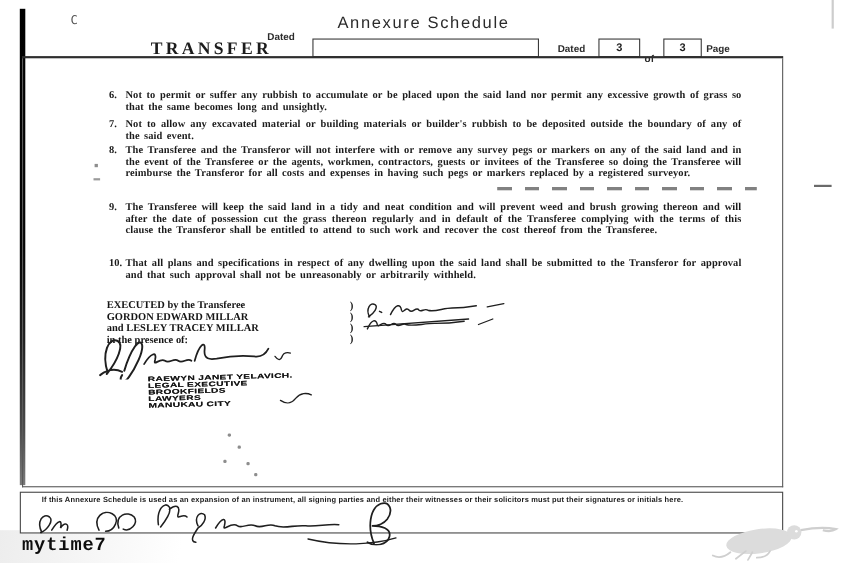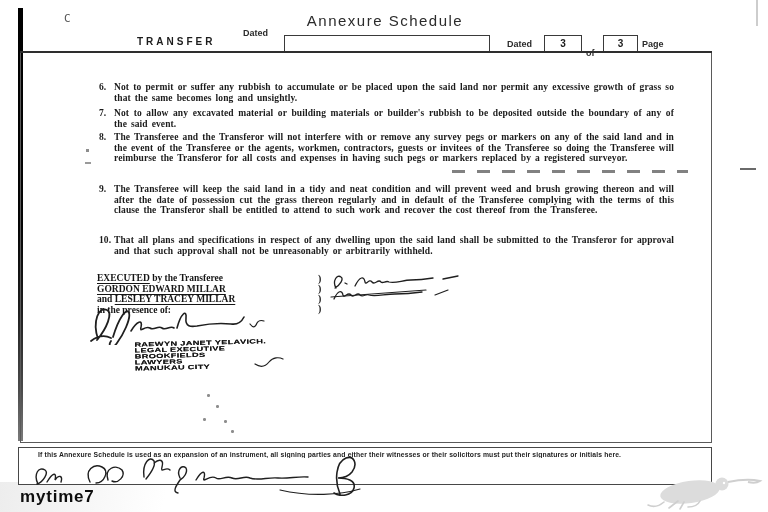--- a/index.html
+++ b/index.html
@@ -3,22 +3,22 @@
 <meta charset="utf-8">
 <style>
   html,body{margin:0;padding:0;}
   body{width:768px;height:512px;background:#ffffff;overflow:hidden;position:relative;
        font-family:"Liberation Serif", serif;color:#1d1d1d;}
   .abs{position:absolute;}
   
   .corner-mark{left:64px;top:12px;font-family:"DejaVu Sans Mono",monospace;font-size:11px;color:#555;}
   .title{left:275px;top:12px;width:220px;text-align:center;font-family:"Liberation Sans",sans-serif;
          font-size:15px;letter-spacing:1.5px;color:#2b2b2b;font-weight:500;}
-  .form-type{left:137px;top:36px;font-family:Liberation Sans, sans-serif;font-weight:bold;
-             font-size:10px;letter-spacing:3px;color:#1c1c1c;}
+  .form-type{left:137px;top:36px;font-family:Liberation Serif, serif;font-weight:bold;
+             font-size:16px;letter-spacing:3px;color:#1c1c1c;}
   .dated-label{left:243px;top:28px;font-family:"Liberation Sans",sans-serif;font-size:9px;
                font-weight:600;color:#2b2b2b;}
   .dated-box{left:284px;top:35px;width:204px;height:15px;border:1.5px solid #3a3a3a;background:#fff;}
   .page-label{left:507px;top:39px;font-family:"Liberation Sans",sans-serif;font-size:9px;font-weight:600;color:#2b2b2b;}
   .page-box{top:35px;height:15px;border:1.5px solid #3a3a3a;background:#fff;text-align:center;
             font-family:"Liberation Sans",sans-serif;font-size:10px;font-weight:600;line-height:15px;color:#1c1c1c;}
   .page-box.b1{left:544px;width:36px;}
   .page-box.b2{left:603px;width:33px;}
   .of-label{left:586px;top:48px;font-family:"Liberation Sans",sans-serif;font-size:9px;font-weight:600;color:#2b2b2b;}
   .pages-label{left:642px;top:39px;font-family:"Liberation Sans",sans-serif;font-size:9px;font-weight:600;color:#2b2b2b;}
@@ -28,34 +28,34 @@
   .left-bar{left:18px;top:8px;width:5px;height:433px;
             background:linear-gradient(to bottom,#000 0%,#050505 50%,#1f1f1f 70%,#4a4a4a 88%,#7a7a7a 100%);}
   .edge-line{left:756px;top:0;width:2px;height:26px;background:#cdcdcd;}
   
   .clause{left:99px;width:575px;font-size:9.5px;line-height:10.6px;font-weight:600;
           letter-spacing:.1px;word-spacing:1.5px;color:#1b1b1b;}
   .clause .num{position:absolute;left:0;top:0;}
   .clause .txt{display:block;margin-left:15px;text-align:justify;}
   
   .exec{left:97px;top:273px;font-size:9.5px;line-height:10.6px;font-weight:600;color:#151515;}
-  .exec .bu{font-weight:bold;text-decoration:underline;text-decoration-thickness:1.2px;text-underline-offset:1.5px;}
+  .exec .bu{font-weight:bold;text-decoration-thickness:1.2px;text-underline-offset:1.5px;}
   .bracket{left:318px;font-size:10px;font-weight:bold;color:#222;}
   
   .stamp{left:135px;top:339px;transform:rotate(-1.5deg);}
   .stamp-inner{transform:scale(0.78,0.5);transform-origin:top left;width:200px;
                font-family:"Liberation Sans",sans-serif;font-weight:bold;font-size:12px;line-height:12px;
                color:#161616;letter-spacing:.3px;text-shadow:0 0 .5px #333;}
   
   .footer-box{left:18px;top:447px;width:692px;height:36px;border:1.5px solid #474747;background:#fff;}
   .footer-instr{left:38px;top:451px;width:672px;height:18px;}
   .footer-instr-inner{transform:scale(0.5);transform-origin:top left;width:1340px;
                       font-family:"Liberation Sans",sans-serif;font-weight:bold;font-size:13.6px;
                       line-height:14.5px;color:#1d1d1d;letter-spacing:.3px;}
-  .mytime{left:20px;top:487px;font-family:Liberation Sans, sans-serif;font-weight:bold;
+  .mytime{left:20px;top:487px;font-family:Liberation Mono, monospace;font-weight:bold;
           font-size:17px;letter-spacing:.8px;color:#0d0d0d;}
   .bottom-wedge{left:0;top:482px;width:300px;height:30px;
                 background:linear-gradient(100deg,#ededed 0%,rgba(255,255,255,0) 55%);}
   
   .dash-noise{left:452px;top:170px;width:236px;height:2.5px;
               background:repeating-linear-gradient(90deg,rgba(45,45,45,.6) 0 13px,transparent 13px 25px);}
   .dash-right{left:740px;top:168px;width:16px;height:2px;background:#6a6a6a;}
   .margin-tick1{left:86px;top:149px;width:3px;height:3px;background:#8d8d8d;}
   .margin-tick2{left:85px;top:162px;width:6px;height:2px;background:#9a9a9a;}
   .dot{width:2.5px;height:2.5px;border-radius:50%;background:#8d8d8d;}

